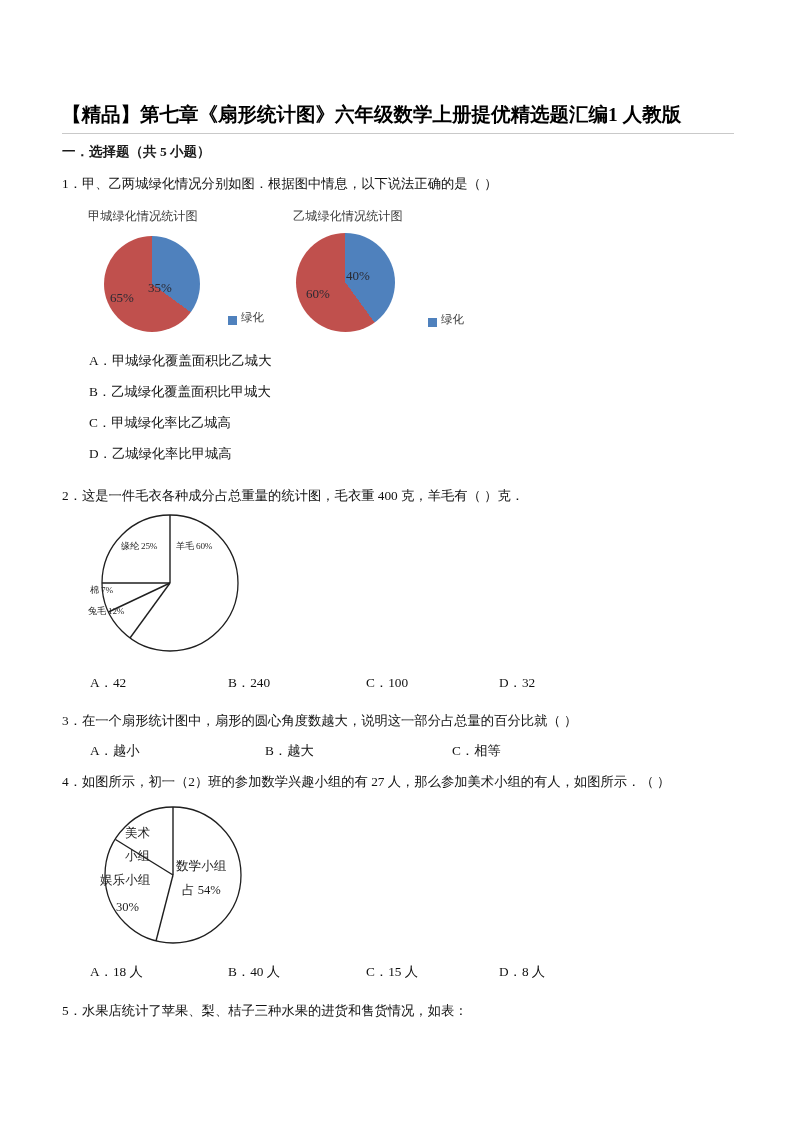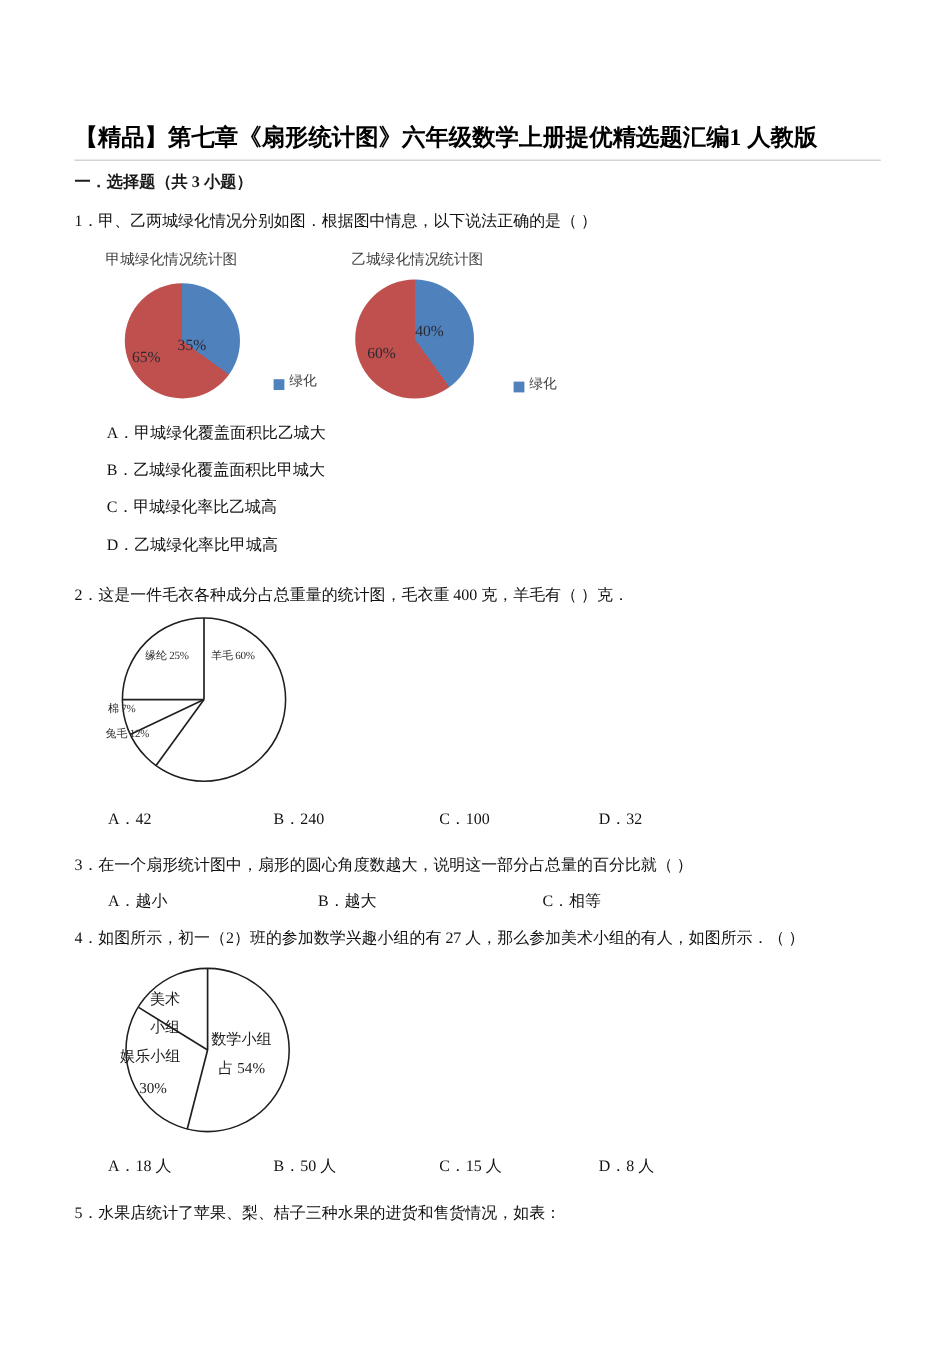--- a/index.html
+++ b/index.html
@@ -129,21 +129,21 @@
   }
 </style>
 </head>
 <body>
 
 <div class="page">
 
   <div class="doc-title">【精品】第七章《扇形统计图》六年级数学上册提优精选题汇编1 人教版</div>
   <div class="title-rule"></div>
 
-  <div class="section-head">一．选择题（共 3 小题）</div>
+  <div class="section-head">一．选择题（共 5 小题）</div>
 
   <div class="q-stem" style="left:62px; top:175px;">1．甲、乙两城绿化情况分别如图．根据图中情息，以下说法正确的是（        ）</div>
 
   <div class="xl-fig" style="left:88px; top:208px; width:400px; height:128px;">
 
     <div class="xl-title" style="left:0px; top:0px;">甲城绿化情况统计图</div>
 
     <div class="xl-pie" style="left:16px; top:28px; width:96px; height:96px;
                 background: conic-gradient(
                    #4F81BD 0deg 126deg,
@@ -225,19 +225,19 @@
 
     <div class="la-label-lg" style="left:47px; top:25px;">美术</div>
     <div class="la-label-lg" style="left:47px; top:48px;">小组</div>
     <div class="la-label-lg" style="left:22px; top:72px;">娱乐小组</div>
     <div class="la-label-lg" style="left:38px; top:100px;">30%</div>
     <div class="la-label-lg" style="left:98px; top:58px;">数学小组</div>
     <div class="la-label-lg" style="left:104px; top:82px;">占 54%</div>
   </div>
 
   <div class="opt" style="left:90px; top:963px;">A．18 人</div>
-  <div class="opt" style="left:228px; top:963px;">B．50 人</div>
+  <div class="opt" style="left:228px; top:963px;">B．40 人</div>
   <div class="opt" style="left:366px; top:963px;">C．15 人</div>
   <div class="opt" style="left:499px; top:963px;">D．8 人</div>
 
   <div class="q-stem" style="left:62px; top:1002px;">5．水果店统计了苹果、梨、桔子三种水果的进货和售货情况，如表：</div>
 
 </div>
 
 </body></html>

